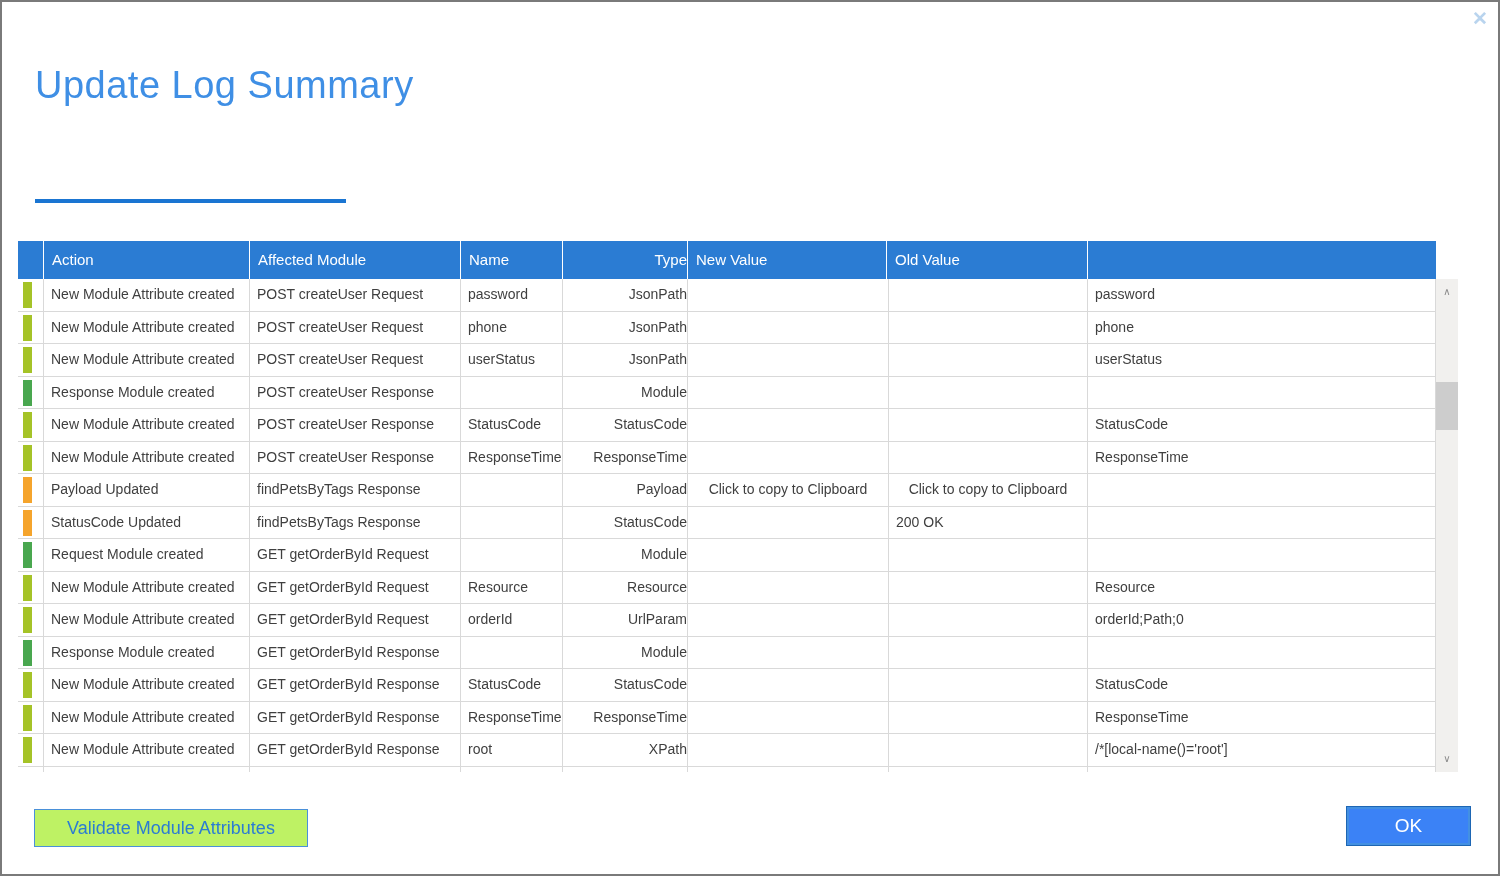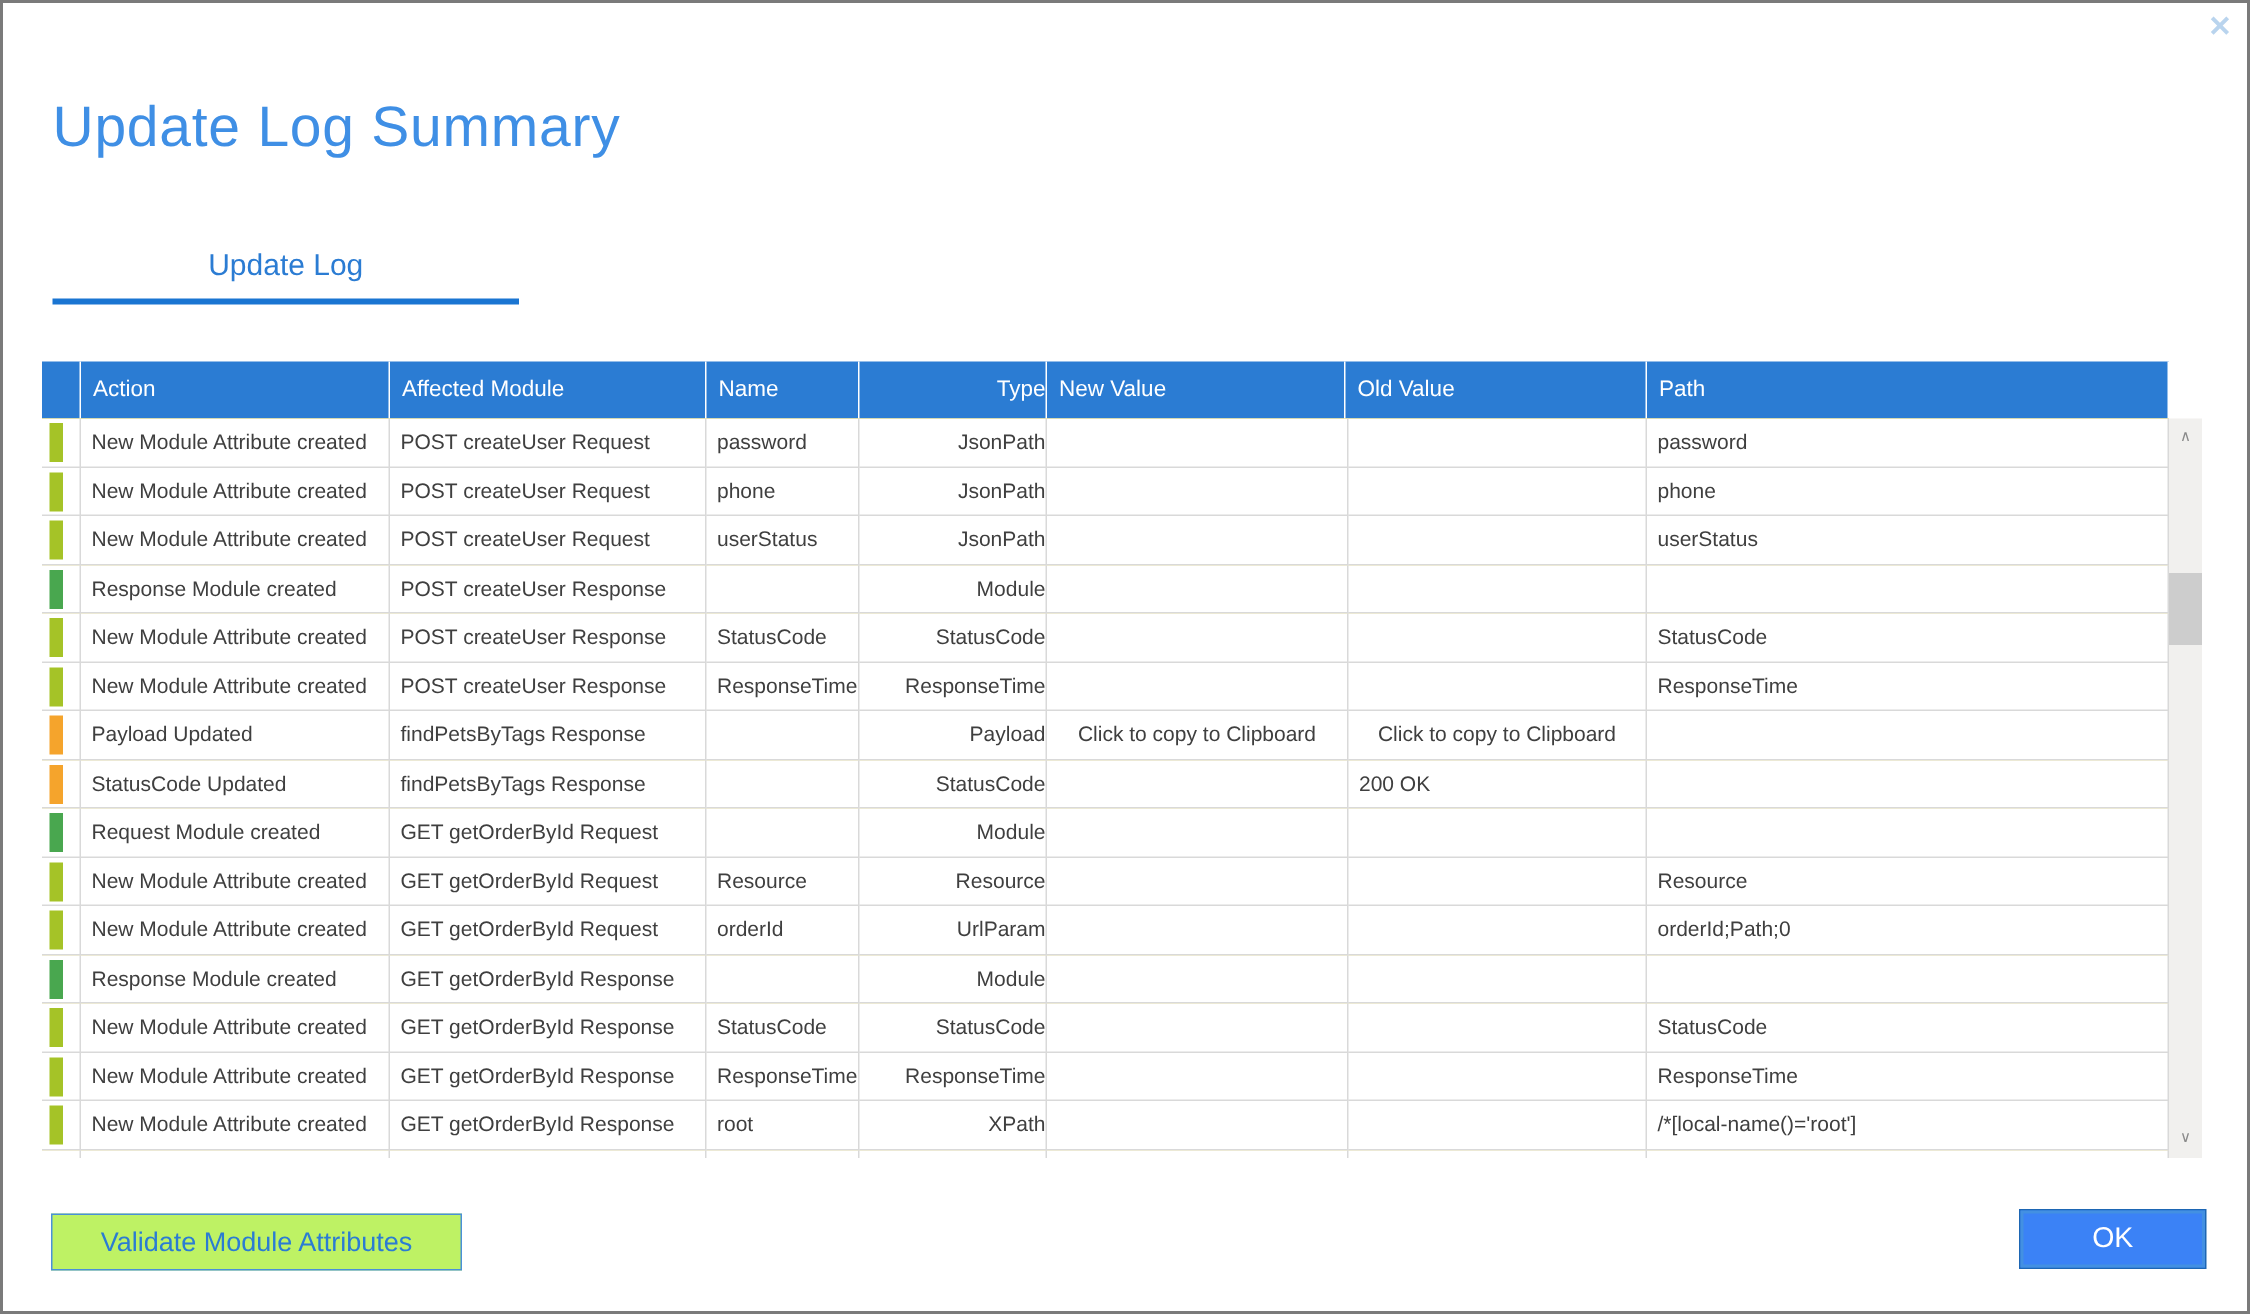--- a/index.html
+++ b/index.html
@@ -16,21 +16,21 @@
     position:absolute; left:33px; top:62px; font-size:38px; font-weight:200;
     color:#3f8fe5; letter-spacing:0.5px; white-space:nowrap;
   }
   .tab {
     position:absolute; left:33px; top:158px; width:311px; height:43px;
     text-align:center; cursor:pointer;
   }
   .tab-label { font-size:20px; color:#2b7cd3; line-height:34px; font-weight:400; }
   .tab-underline { position:absolute; left:0; bottom:0; width:100%; height:4px; background:#1a75d2; }
 
-  .table-wrap { position:absolute; left:26px; top:239px; width:1440px; height:531px; }
+  .table-wrap { position:absolute; left:16px; top:239px; width:1440px; height:531px; }
   .thead { display:flex; width:1418px; height:38px; background:#2b7cd3; }
   .thead .cell {
     color:#ffffff; font-size:15px; line-height:38px; padding-left:8px;
     border-right:1px solid #ffffff; white-space:nowrap; overflow:hidden;
   }
   .tbody { position:relative; width:1418px; height:493px; overflow:hidden; background:#fde047; }
   .trow { display:flex; width:1418px; height:32.5px; background:#fff; }
   .trow .cell {
     font-size:14px; color:#3f3f3f; line-height:31px; padding-left:7px;
     border-right:1px solid #d9d9d9; border-bottom:1px solid #d9d9d9;
@@ -78,34 +78,32 @@
 </head>
 <body>
 
 <div class="dialog">
 
   <span class="close-x">✕</span>
 
   <div class="title">Update Log Summary</div>
 
   <div class="tab">
-    <div class="tab-label">Update Log</div>
     <div class="tab-underline"></div>
   </div>
 
   <div class="table-wrap">
     <div class="thead">
       <div class="cell col-ind"></div>
       <div class="cell col-action">Action</div>
       <div class="cell col-module">Affected Module</div>
       <div class="cell col-name">Name</div>
       <div class="cell col-type">Type</div>
       <div class="cell col-new">New Value</div>
       <div class="cell col-old">Old Value</div>
-      <div class="cell col-path">Path</div>
     </div>
     <div class="tbody">
         <div class="trow">
           <div class="cell col-ind ind-cell">
             <div class="ind-bar" style="background: rgb(165, 195, 39);"></div>
           </div>
           <div class="cell col-action">New Module Attribute created</div>
           <div class="cell col-module">POST createUser Request</div>
           <div class="cell col-name">password</div>
           <div class="cell col-type">JsonPath</div>

